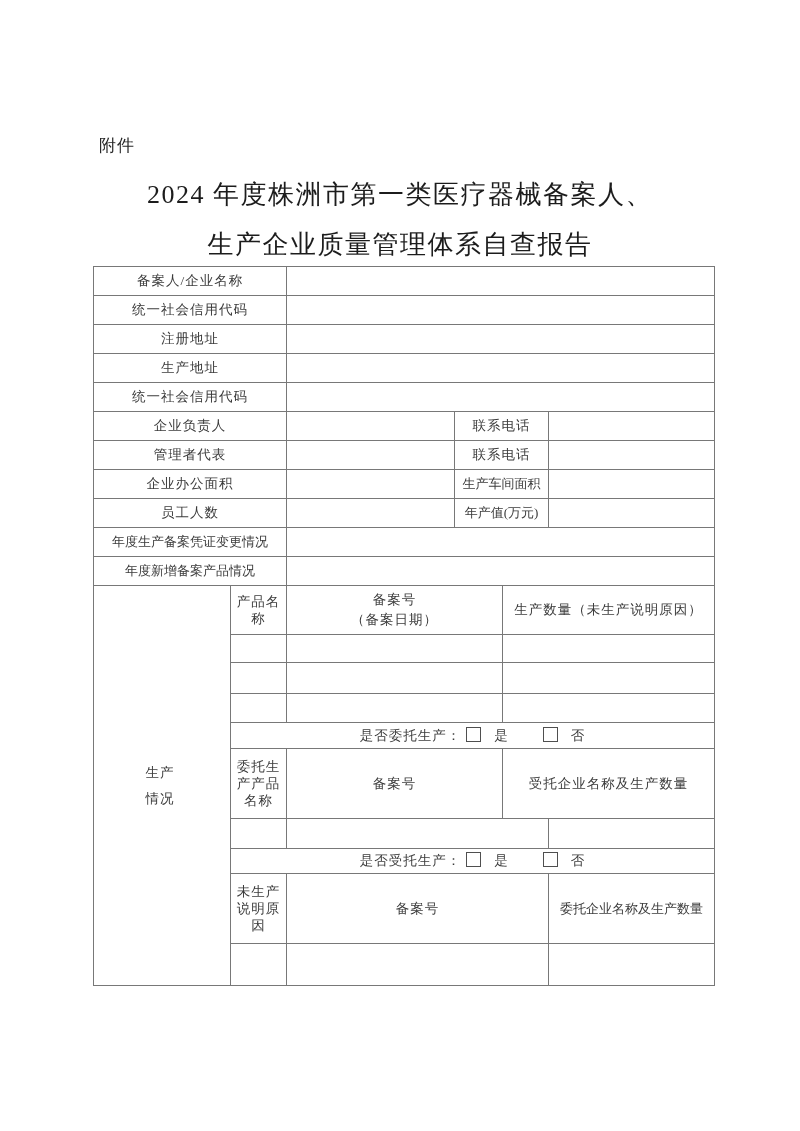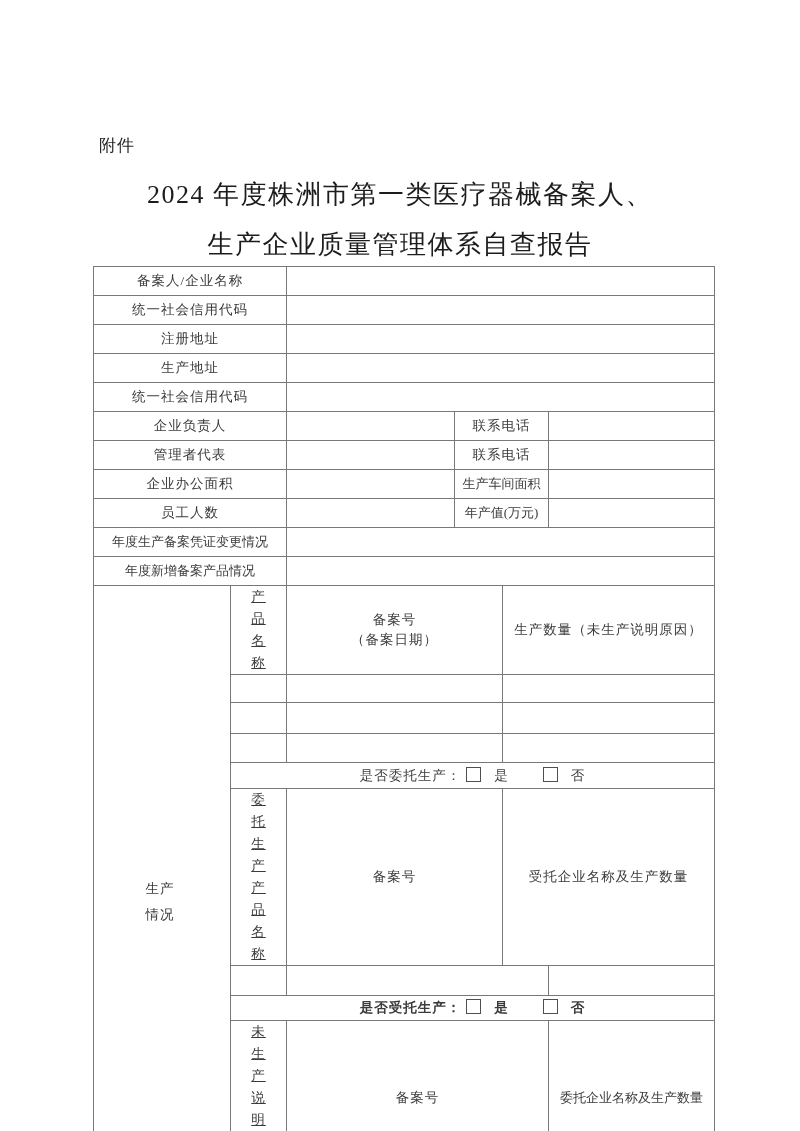--- a/index.html
+++ b/index.html
@@ -24,21 +24,21 @@
     position:absolute; left:93px; top:266px; width:621px;
     border-collapse:collapse; table-layout:fixed;
   }
   td {
     border:1px solid #787878;
     font-size:13.5px; letter-spacing:1px; color:#3b3b3b;
     text-align:center; vertical-align:middle;
     padding:0 4px; overflow:hidden;
   }
   td.tight { letter-spacing:0; font-size:13px; }
-  td.wrapcell { line-height:22px; padding:0 20px; word-break:break-all;text-decoration:underline; }
+  td.wrapcell { line-height:17px; padding:0 0; word-break:break-all; }
   .twoline { line-height:20px; }
   .prod-label {
     display:inline-block; width:33px; line-height:26px;
     text-align:left; letter-spacing:1px; word-break:break-all;
   }
   .checkbox {
     display:inline-block; width:13px; height:13px;
     border:1px solid #4f4f4f; background:#fff; vertical-align:-2px;
   }
   .cb-gap1 { margin-left:5px; }
@@ -46,21 +46,21 @@
   .cb-gap2 { margin-left:34px; }
 
   
   tr.h29 { height:29px; }
   tr.h49 { height:49px; }
   tr.h28 { height:28px; }
   tr.h31 { height:31px; }
   tr.h26 { height:26px; }
   tr.h70 { height:70px; }
   tr.h30 { height:30px; }
-  tr.h25 { height:25px;font-weight:bold; }
+  tr.h25 { height:25px; }
   tr.h42 { height:42px; }
 </style>
 </head>
 <body>
 
 <div class="attachment">附件</div>
 <div class="title title1">2024 年度株洲市第一类医疗器械备案人、</div>
 <div class="title title2">生产企业质量管理体系自查报告</div>
 
 <table class="form">

